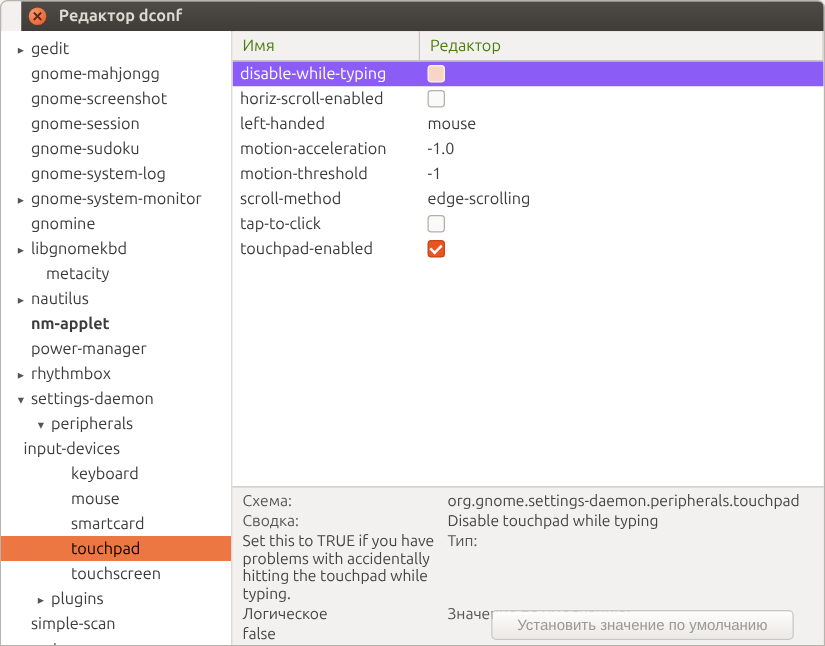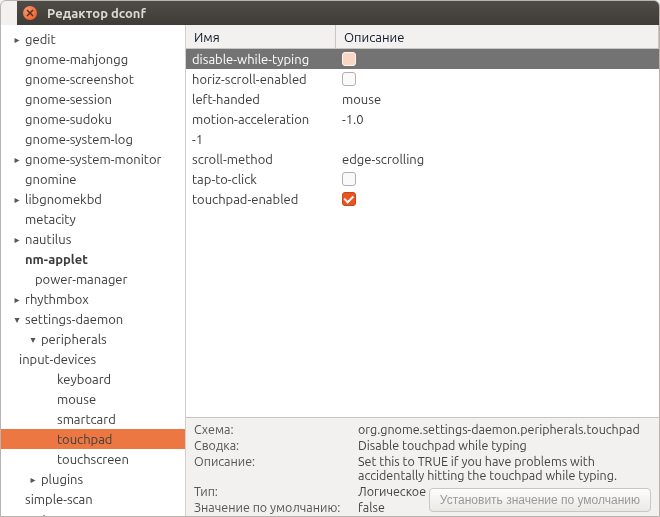--- a/index.html
+++ b/index.html
@@ -54,21 +54,21 @@
   .tree-item .exp {
     width: 12px;
     display: inline-flex;
     justify-content: center;
     color: #555;
     font-size: 10px;
   }
   .tree-item .lbl { padding-left: 2px; }
   .tree-item.selected {
     background: #ec7743;
-    color: #404040;
+    color: #000000;
     text-align: center;
   }
   .main {
     flex: 1;
     display: flex;
     flex-direction: column;
     min-width: 0;
   }
   .columns {
     display: flex;
@@ -76,21 +76,21 @@
     border-bottom: 1px solid #c9c6c1;
     height: 24px;
     flex-shrink: 0;
   }
   .col-head {
     display: flex;
     align-items: center;
     padding: 0 8px;
     border-right: 1px solid #c9c6c1;
     font-size: 13px;
-    color: #0f172a;
+    color: #4d7c0f;
   }
   .col-head.name { width: 150px; }
   .col-head.val { flex: 1; }
   .rows {
     flex: 1;
     background: #fff;
     overflow-y: auto;
   }
   .row {
     display: flex;
@@ -101,21 +101,21 @@
     width: 150px;
     padding-left: 6px;
   }
   .row .rval {
     flex: 1;
     padding-left: 6px;
     display: flex;
     align-items: center;
   }
   .row.selected {
-    background: #737373;
+    background: #8b5cf6;
     color: #fff;
   }
   .row .chk {
     width: 14px; height: 14px;
     border: 1px solid #b4afa8;
     border-radius: 3px;
     background: #fafafa;
     display: flex; align-items: center; justify-content: center;
   }
   .row.selected .chk { border-color: #fff4ee; background: #f8d6c6; }
@@ -140,26 +140,26 @@
     column-gap: 4px;
     font-size: 12.5px;
     color: #555;
     position: relative;
     flex-shrink: 0;
   }
   .details .dlabel { white-space: nowrap; }
   .details .dval { color: #444; }
   .reset-btn {
     position: absolute;
-    right: 8px;
+    right: 24px;
     bottom: 4px;
     border: 1px solid #c9c6c1;
     background: linear-gradient(#fdfdfc,#ebe9e6);
     color: #999;
-    padding: 4px 10px;
+    padding: 4px 20px;
     border-radius: 4px;
     font-size: 12px;
   }
 </style>
 </head>
 <body>
 
 <div class="titlebar">
   <div class="tb-close">
     <svg viewBox="0 0 8 8">
@@ -200,33 +200,33 @@
         <span class="lbl">gnome-system-monitor</span>
       </div>
       <div class="tree-item" style="padding-left: 10px;">
         <span class="exp"></span>
         <span class="lbl">gnomine</span>
       </div>
       <div class="tree-item" style="padding-left: 10px;">
         <span class="exp">▸</span>
         <span class="lbl">libgnomekbd</span>
       </div>
-      <div class="tree-item" style="padding-left: 10px;">
+      <div class="tree-item" style="padding-left: 22px;">
         <span class="exp"></span>
         <span class="lbl">metacity</span>
       </div>
       <div class="tree-item" style="padding-left: 10px;">
         <span class="exp">▸</span>
         <span class="lbl">nautilus</span>
       </div>
       <div class="tree-item" style="padding-left: 10px; font-weight: bold;">
         <span class="exp"></span>
         <span class="lbl">nm-applet</span>
       </div>
-      <div class="tree-item" style="padding-left: 20px;">
+      <div class="tree-item" style="padding-left: 10px;">
         <span class="exp"></span>
         <span class="lbl">power-manager</span>
       </div>
       <div class="tree-item" style="padding-left: 10px;">
         <span class="exp">▸</span>
         <span class="lbl">rhythmbox</span>
       </div>
       <div class="tree-item" style="padding-left: 10px;">
         <span class="exp">▾</span>
         <span class="lbl">settings-daemon</span>
@@ -268,21 +268,21 @@
         <span class="lbl">simple-scan</span>
       </div>
       <div class="tree-item" style="padding-left: 10px;">
         <span class="exp">▸</span>
         <span class="lbl">system</span>
       </div>
     </div>
   <div class="main">
     <div class="columns">
       <div class="col-head name">Имя</div>
-      <div class="col-head val">Описание</div>
+      <div class="col-head val">Редактор</div>
     </div>
     <div class="rows" id="rows">
         <div class="row selected">
           <div class="rname">disable-while-typing</div>
           <div class="rval">
             <span class="chk"></span>
           </div>
         </div>
         <div class="row">
           <div class="rname">horiz-scroll-enabled</div>
@@ -292,20 +292,21 @@
         </div>
         <div class="row">
           <div class="rname">left-handed</div>
           <div class="rval">mouse</div>
         </div>
         <div class="row">
           <div class="rname">motion-acceleration</div>
           <div class="rval">-1.0</div>
         </div>
         <div class="row">
+          <div class="rname">motion-threshold</div>
           <div class="rval">-1</div>
         </div>
         <div class="row">
           <div class="rname">scroll-method</div>
           <div class="rval">edge-scrolling</div>
         </div>
         <div class="row">
           <div class="rname">tap-to-click</div>
           <div class="rval">
             <span class="chk"></span>
@@ -316,21 +317,20 @@
           <div class="rval">
             <span class="chk on"></span>
           </div>
         </div>
       </div>
     <div class="details">
       <div class="dlabel">Схема:</div>
       <div class="dval">org.gnome.settings-daemon.peripherals.touchpad</div>
       <div class="dlabel">Сводка:</div>
       <div class="dval">Disable touchpad while typing</div>
-      <div class="dlabel">Описание:</div>
       <div class="dval">Set this to TRUE if you have problems with accidentally hitting the touchpad while typing.</div>
       <div class="dlabel">Тип:</div>
       <div class="dval">Логическое</div>
       <div class="dlabel">Значение по умолчанию:</div>
       <div class="dval">false</div>
       <button class="reset-btn" disabled="">Установить значение по умолчанию</button>
     </div>
   </div>
 </div>
 

